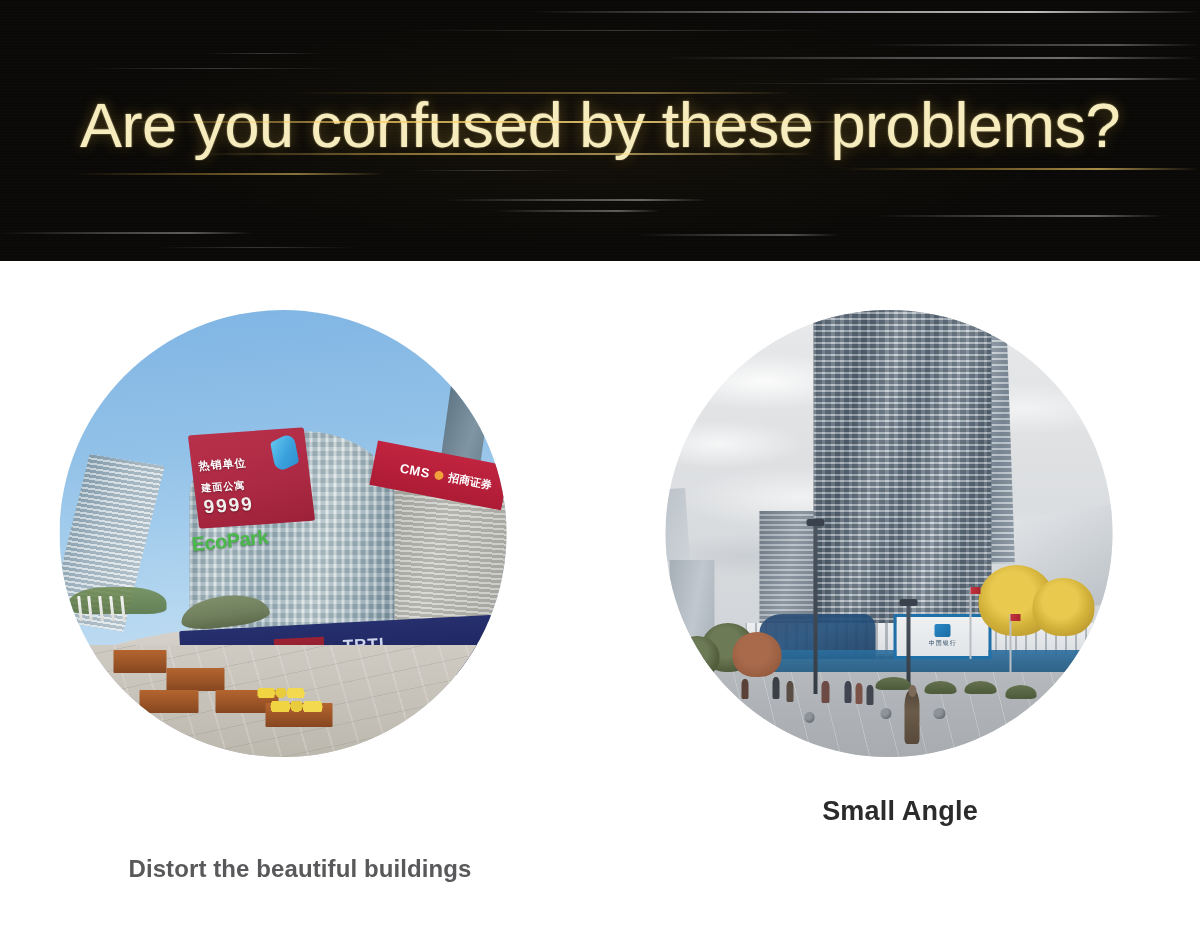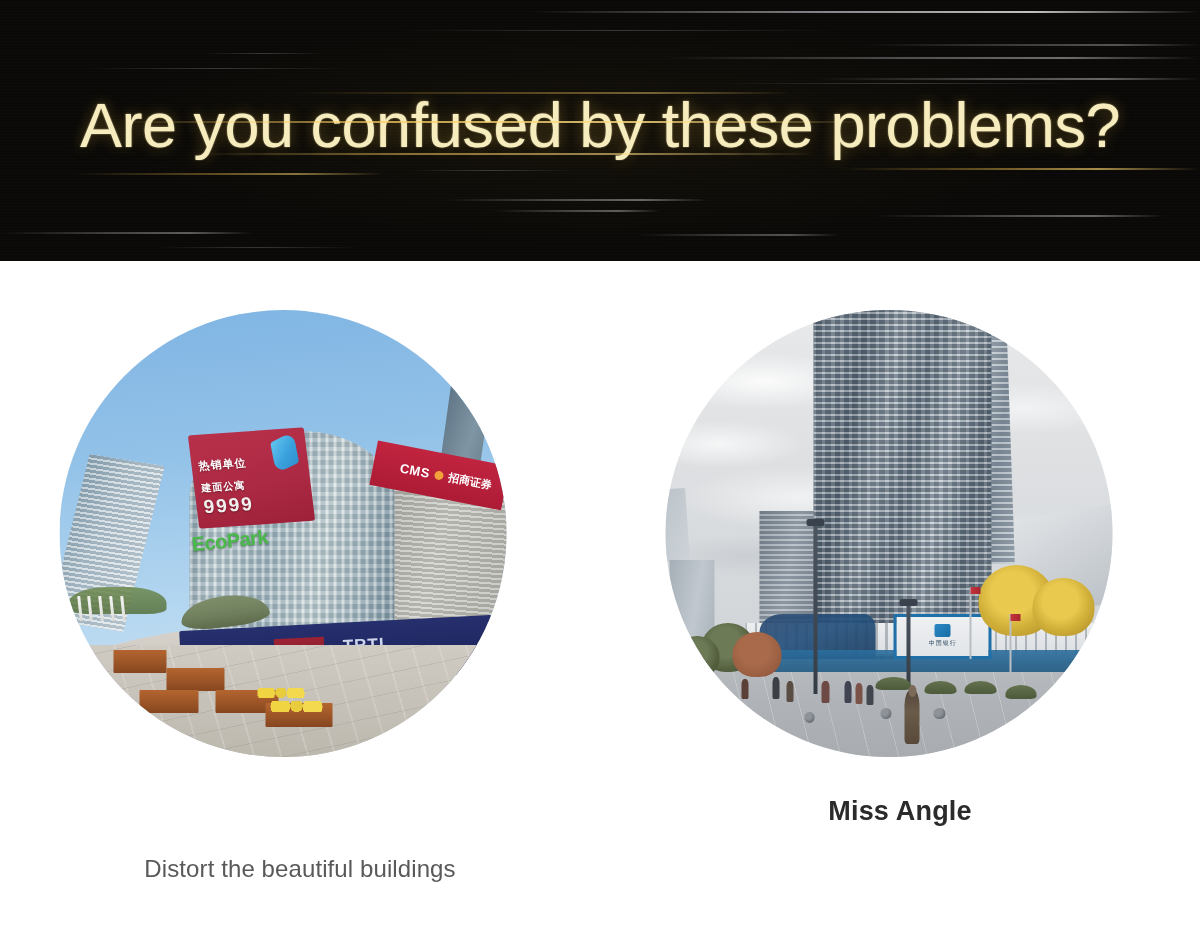--- a/index.html
+++ b/index.html
@@ -99,21 +99,21 @@
     font-weight: 700;
     color: #2b2b2b;
     letter-spacing: 0.2px;
   }
   .caption-sub {
     position: absolute;
     left: 0; right: 0;
     top: 594px;
     text-align: center;
     font-size: 24px;
-    font-weight: 400;
+    font-weight: 700;
     color: #59595b;
     letter-spacing: 0.1px;
   }
 
   
   .ph { position: absolute; inset: 0; }
   .sky-blue {
     background: linear-gradient(175deg, #7fb4e3 0%, #93c2e8 32%, #b3d6f0 62%, #cfe4f4 88%, #dfeaf3 100%);
   }
   .ground-left {
@@ -568,18 +568,18 @@
           <div class="person" style="left:17%;top:82.5%;width:1.5%;height:4.6%;background:#5a4036;"></div>
 
           <div class="person front" style="left:53.5%;top:85%;width:3.4%;height:12%;"></div>
           <div class="person head" style="left:54.4%;top:84%;width:1.7%;height:2.6%;"></div>
 
           <div class="ball" style="left:48%;top:89%;width:2.6%;height:2.6%;"></div>
           <div class="ball" style="left:60%;top:89%;width:2.6%;height:2.6%;"></div>
           <div class="ball" style="left:31%;top:90%;width:2.4%;height:2.4%;"></div>
         </div>
 
-        <div class="caption-title">Miss Angle</div>
+        <div class="caption-title">Small Angle</div>
       </div>
 
     </div>
   </div>
 </div>
 
 </body></html>

